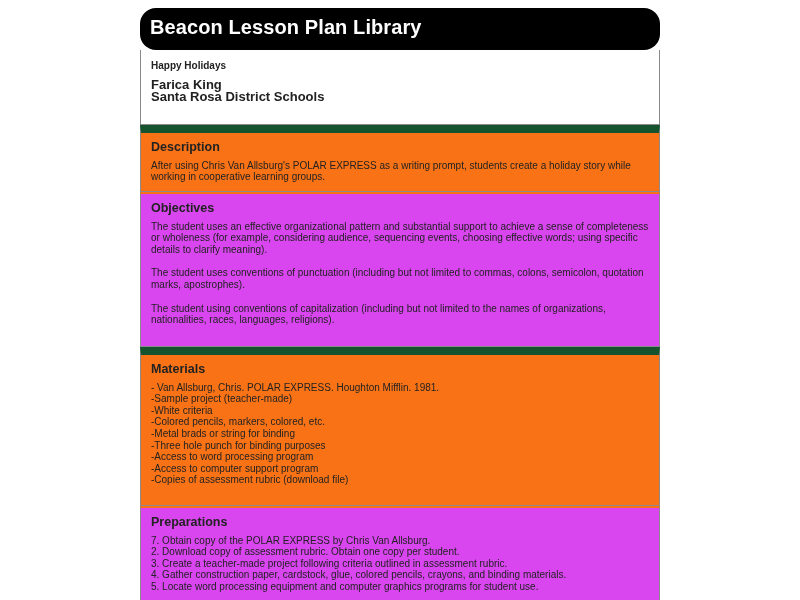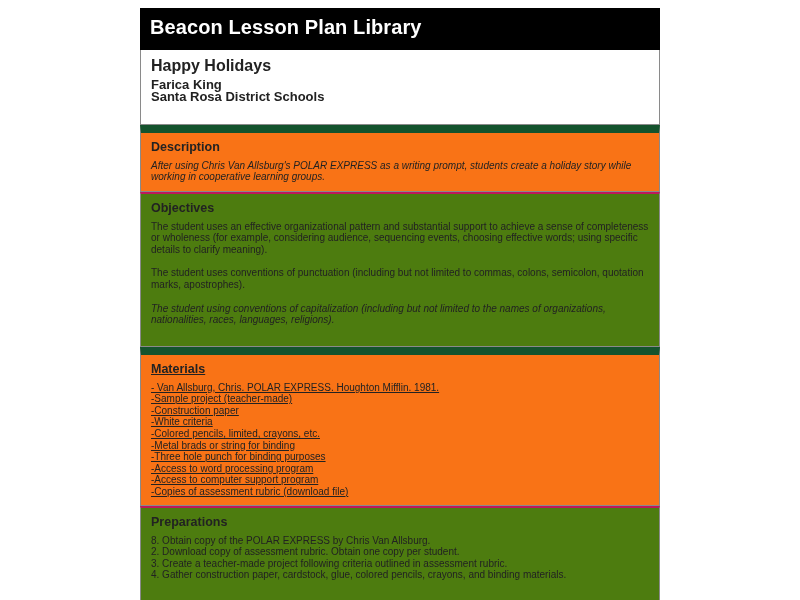--- a/index.html
+++ b/index.html
@@ -20,53 +20,54 @@
     }
     .banner {
       background: #000;
       color: #fff;
       height: 42px;
       box-sizing: border-box;
       padding: 8px 10px 0 10px;
       font-weight: bold;
       font-size: 20px;
       letter-spacing: 0.1px;
+      border-radius: 16px;
     }
     .box {
       border: 1px solid #8a8a8a;
       border-top: none;
       box-sizing: border-box;
       padding: 9px 10px 8px 10px;
       font-size: 10px;
       line-height: 11.6px;
     }
     .box.shaded { background: #f97316; border-top: 8px solid #14532d; }
-    .box.plain { background: #4d7c0f; border-top: 2px solid #be185d; }
+    .box.plain { background: #d946ef; border-top: 2px solid #f97316; }
     .box.first { border-top: none; height: 75px; padding-top: 10px; }
     .lesson-title {
       font-weight: bold;
-      font-size: 16px;
+      font-size: 10px;
       margin: 0 0 7px 0;
     }
     .author {
       font-weight: bold;
       font-size: 13px;
       line-height: 12px;
     }
     .sec-title {
       font-weight: bold;
       font-size: 12.5px;
       margin: 0 0 6px 0;
     }
     .para { margin: 0 0 12px 0; }
-    .para:last-child { margin-bottom: 0; font-style: italic; }
+    .para:last-child { margin-bottom: 0; }
     .line { margin: 0; }
     #desc { height: 67px; }
     #obj { height: 155px; }
-    #mat { height: 159px; text-decoration: underline; }
+    #mat { height: 159px; }
     #prep { height: 120px; }
   </style>
 </head>
 <body>
 
 <div class="page">
 
   <div class="banner">
     <span>Beacon Lesson Plan Library</span>
   </div>
@@ -86,31 +87,31 @@
     <div class="sec-title">Objectives</div>
     <p class="para">The student uses an effective organizational pattern and substantial support to achieve a sense of completeness or wholeness (for example, considering audience, sequencing events, choosing effective words; using specific details to clarify meaning).</p>
     <p class="para">The student uses conventions of punctuation (including but not limited to commas, colons, semicolon, quotation marks, apostrophes).</p>
     <p class="para">The student using conventions of capitalization (including but not limited to the names of organizations, nationalities, races, languages, religions).</p>
   </div>
 
   <div class="box shaded" id="mat">
     <div class="sec-title">Materials</div>
     <p class="line">- Van Allsburg, Chris. POLAR EXPRESS. Houghton Mifflin. 1981.</p>
     <p class="line">-Sample project (teacher-made)</p>
-    <p class="line">-Construction paper</p>
     <p class="line">-White criteria</p>
-    <p class="line">-Colored pencils, limited, crayons, etc.</p>
+    <p class="line">-Colored pencils, markers, colored, etc.</p>
     <p class="line">-Metal brads or string for binding</p>
     <p class="line">-Three hole punch for binding purposes</p>
     <p class="line">-Access to word processing program</p>
     <p class="line">-Access to computer support program</p>
     <p class="line">-Copies of assessment rubric (download file)</p>
   </div>
 
   <div class="box plain" id="prep">
     <div class="sec-title">Preparations</div>
-    <p class="line">8. Obtain copy of the POLAR EXPRESS by Chris Van Allsburg.</p>
+    <p class="line">7. Obtain copy of the POLAR EXPRESS by Chris Van Allsburg.</p>
     <p class="line">2. Download copy of assessment rubric. Obtain one copy per student.</p>
     <p class="line">3. Create a teacher-made project following criteria outlined in assessment rubric.</p>
     <p class="line">4. Gather construction paper, cardstock, glue, colored pencils, crayons, and binding materials.</p>
+    <p class="line">5. Locate word processing equipment and computer graphics programs for student use.</p>
   </div>
 
 </div>
 
 </body></html>

